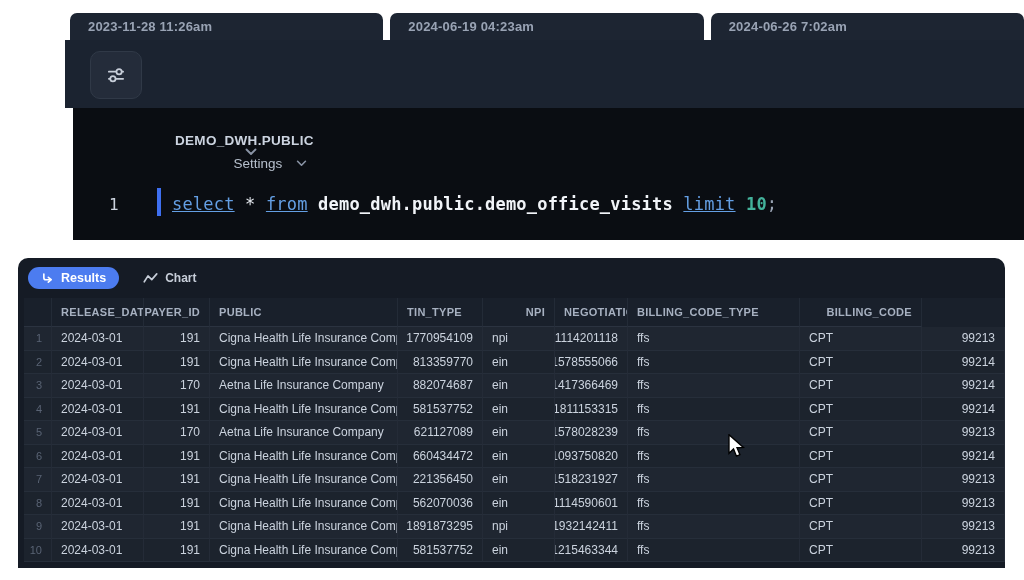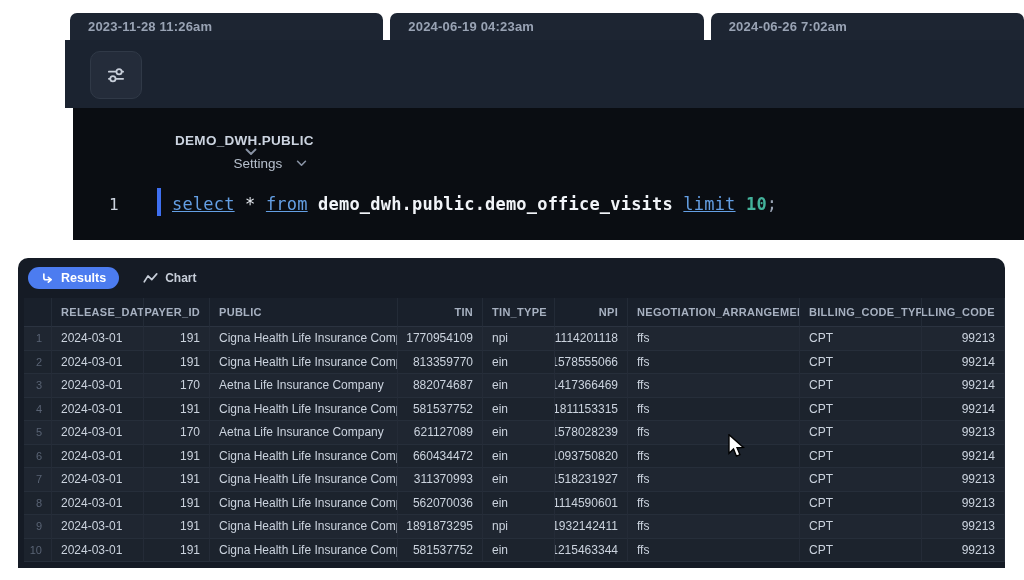--- a/index.html
+++ b/index.html
@@ -131,21 +131,20 @@
         </svg>
         <span>Chart</span>
       </div>
     </div>
     <div class="table-wrap">
       <div class="t-head">
           <div class="th al-right"></div>
           <div class="th al-left">RELEASE_DATE</div>
           <div class="th al-right">PAYER_ID</div>
           <div class="th al-left">PUBLIC</div>
-          <div class="th al-right">TIN</div>
           <div class="th al-left">TIN_TYPE</div>
           <div class="th al-right">NPI</div>
           <div class="th al-left">NEGOTIATION_ARRANGEMENT</div>
           <div class="th al-left">BILLING_CODE_TYPE</div>
           <div class="th al-right">BILLING_CODE</div>
         </div>
       <div>
           <div class="t-row">
             <div class="td al-right rownum">1</div>
             <div class="td al-left">2024-03-01</div>
@@ -216,21 +215,21 @@
             <div class="td al-right">1093750820</div>
             <div class="td al-left">ffs</div>
             <div class="td al-left">CPT</div>
             <div class="td al-right">99214</div>
           </div>
           <div class="t-row">
             <div class="td al-right rownum">7</div>
             <div class="td al-left">2024-03-01</div>
             <div class="td al-right">191</div>
             <div class="td al-left">Cigna Health Life Insurance Company</div>
-            <div class="td al-right">311370993</div>
+            <div class="td al-right">221356450</div>
             <div class="td al-left">ein</div>
             <div class="td al-right">1518231927</div>
             <div class="td al-left">ffs</div>
             <div class="td al-left">CPT</div>
             <div class="td al-right">99213</div>
           </div>
           <div class="t-row">
             <div class="td al-right rownum">8</div>
             <div class="td al-left">2024-03-01</div>
             <div class="td al-right">191</div>

